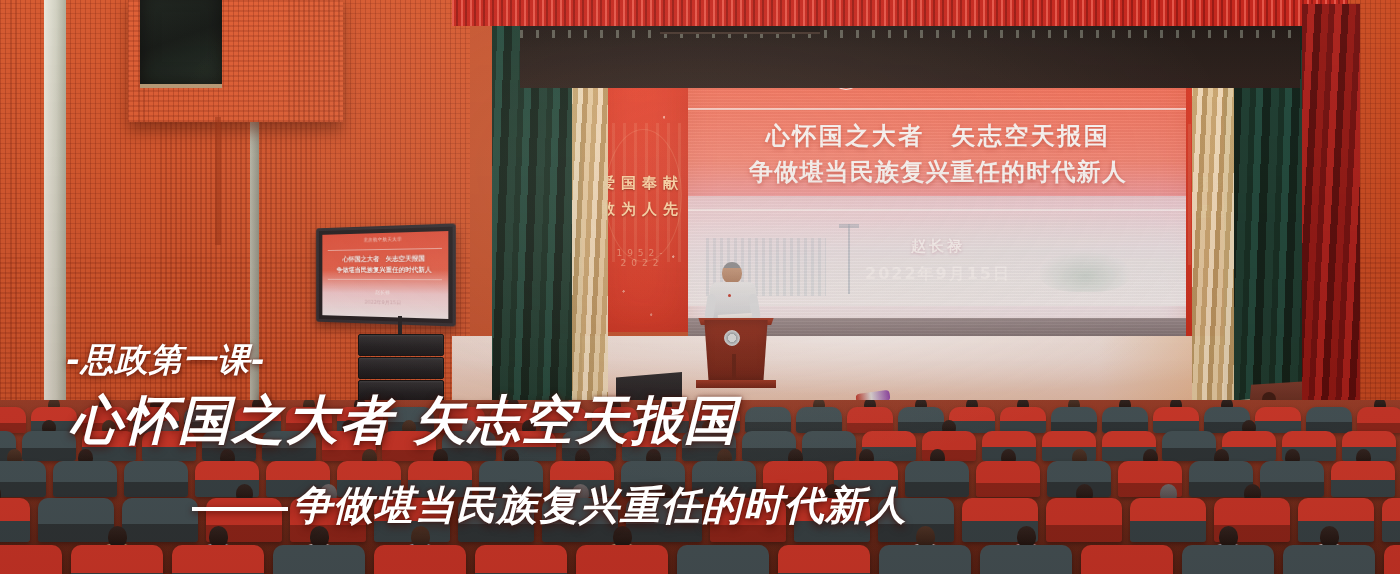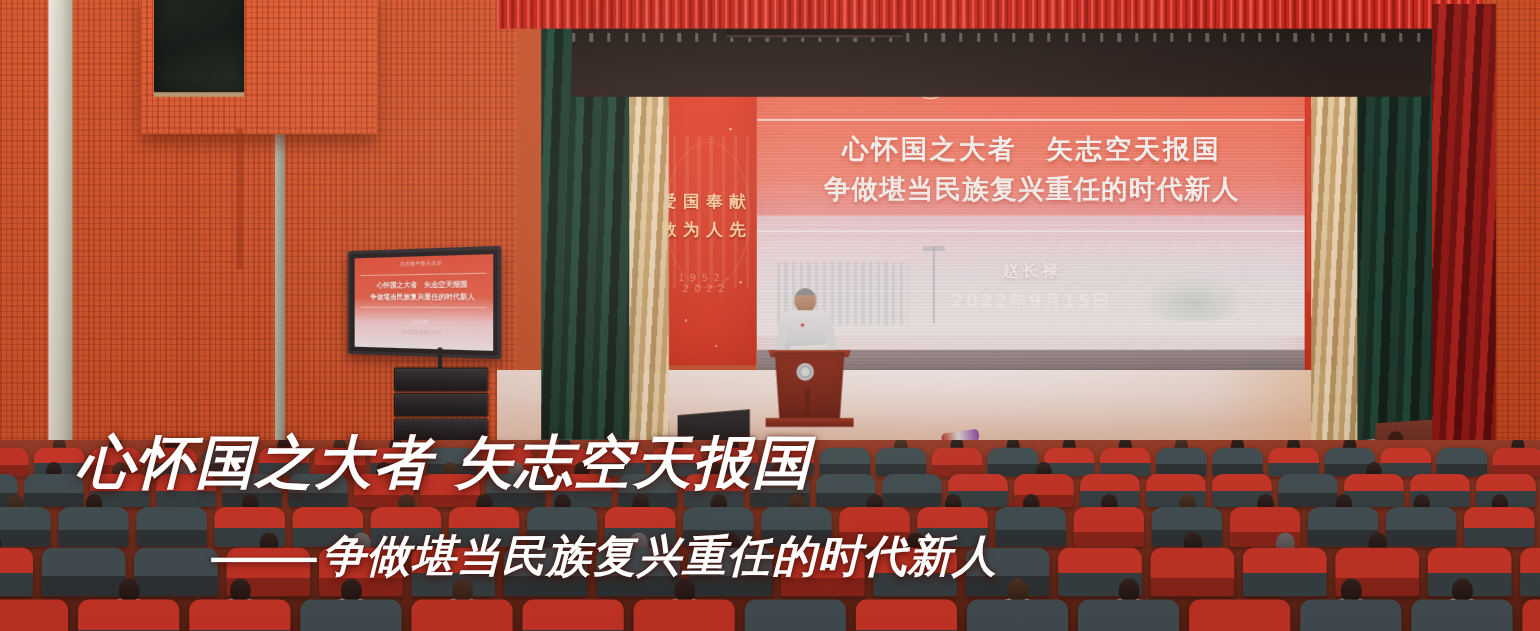--- a/index.html
+++ b/index.html
@@ -849,20 +849,21 @@
         <div class="seat teal" style="left: 1283px; top: 144.68px; width: 92px; height: 54px; z-index: 10;"></div>
         <div class="torso light" style="left: 1310.95px; top: 143.78px; width: 36.1px; height: 23.1px; z-index: 9;"></div>
         <div class="head " style="left: 1319.5px; top: 126.32px; width: 19px; height: 21px; z-index: 9;"></div>
         <div class="seat red" style="left: 1384px; top: 144.68px; width: 92px; height: 54px; z-index: 10;"></div>
       </div>
   </div>
 
   <div id="photo-grade"></div>
 
   <div id="overlay">
+    <div id="overlay-kicker">-思政第一课-</div>
     <div id="overlay-main">心怀国之大者  矢志空天报国</div>
     <div id="overlay-sub-wrap">
       <div id="overlay-dash"></div>
       <div id="overlay-sub">争做堪当民族复兴重任的时代新人</div>
     </div>
   </div>
 
 </div>
 
 </body></html>

